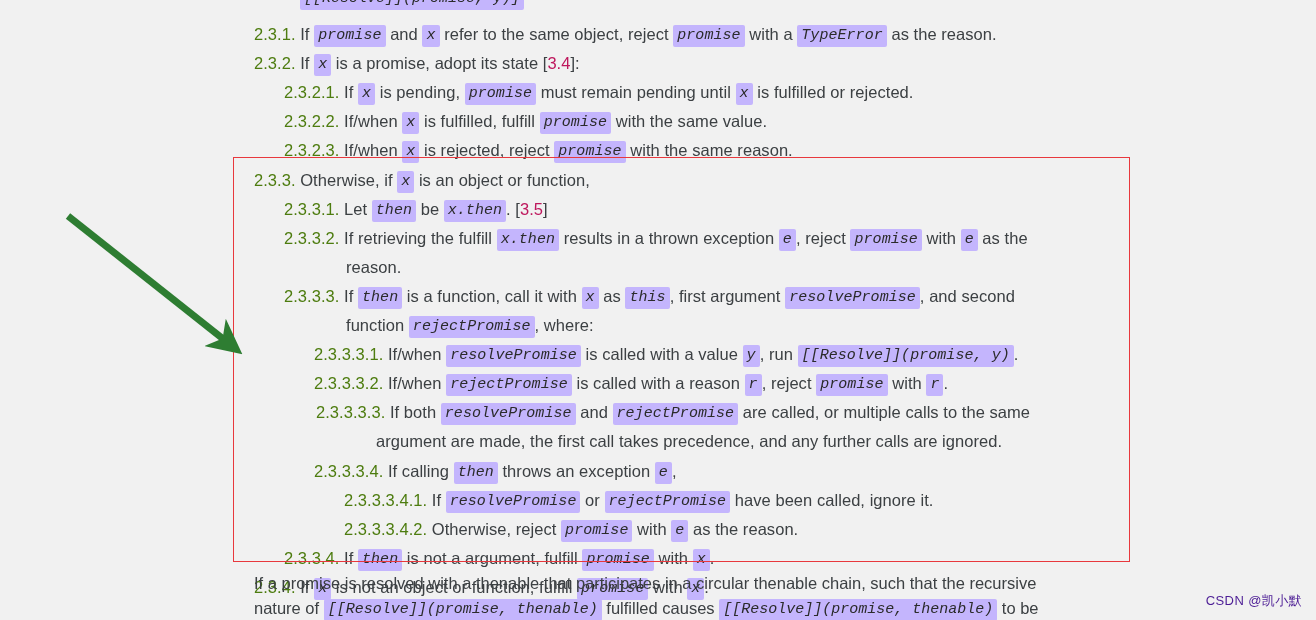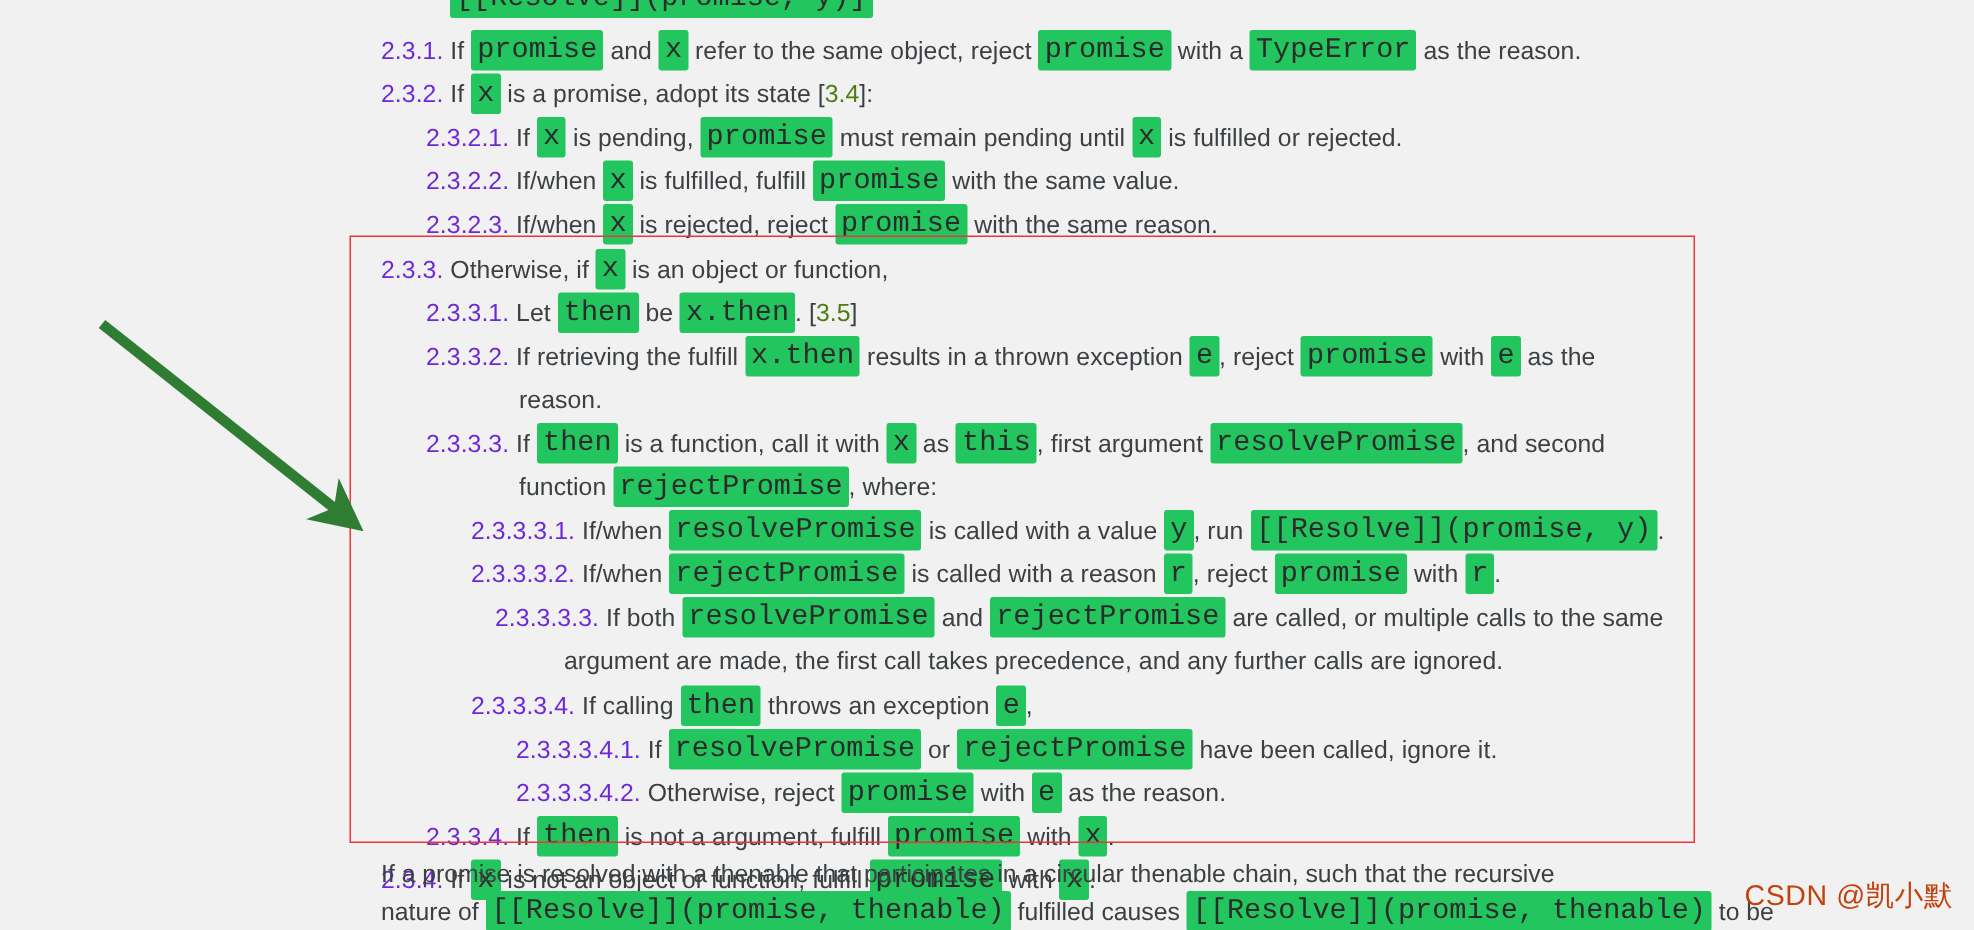--- a/index.html
+++ b/index.html
@@ -34,38 +34,39 @@
   .line {
     position: absolute;
     font-size: 16.5px;
     line-height: 20px;
     color: #3c4043;
     white-space: nowrap;
     letter-spacing: 0.05px;
   }
 
   .line .num {
-    color: #6d28d9;
+    color: #4d7c0f;
   }
 
   
   code, .code {
     font-family: "Liberation Mono", "DejaVu Sans Mono", monospace;
-    font-size: 19px;
-    background: #22c55e;
+    font-size: 15px;
+    background: #c4b5fd;
     color: #2b2b2b;
     padding: 2px 4px 3px 4px;
     border-radius: 2px;
     white-space: pre;
     position: relative;
     top: -1px;
+    font-style: italic;
   }
 
   a.ref {
-    color: #4d7c0f;
+    color: #be185d;
     text-decoration: none;
   }
 
   
   #cut-top {
     position: absolute;
     left: 300px;
     top: -12px;
     font-size: 16.5px;
     color: #3c4043;
@@ -102,22 +103,22 @@
     line-height: 20px;
     color: #3c4043;
     white-space: nowrap;
   }
 
   
   #watermark {
     position: absolute;
     right: 14px;
     bottom: 10px;
-    font-size: 19px;
-    color: #c2410c;
+    font-size: 13px;
+    color: #4c1d95;
     letter-spacing: 0.4px;
     white-space: nowrap;
     font-family: "Liberation Sans", sans-serif;
   }
 </style>
 </head>
 <body>
 
 <div id="page">
 
@@ -132,21 +133,21 @@
       <div class="line" style="left: 284px; top: 111.3px;"><span class="num">2.3.2.2. </span><span>If/when </span><code class="code">x</code><span> is fulfilled, fulfill </span><code class="code">promise</code><span> with the same value.</span></div>
       <div class="line" style="left: 284px; top: 140.4px;"><span class="num">2.3.2.3. </span><span>If/when </span><code class="code">x</code><span> is rejected, reject </span><code class="code">promise</code><span> with the same reason.</span></div>
       <div class="line" style="left: 254px; top: 169.5px;"><span class="num">2.3.3. </span><span>Otherwise, if </span><code class="code">x</code><span> is an object or function,</span></div>
       <div class="line" style="left: 284px; top: 198.6px;"><span class="num">2.3.3.1. </span><span>Let </span><code class="code">then</code><span> be </span><code class="code">x.then</code><span>. [</span><a class="ref" href="#">3.5</a><span>]</span></div>
       <div class="line" style="left: 284px; top: 227.7px;"><span class="num">2.3.3.2. </span><span>If retrieving the fulfill </span><code class="code">x.then</code><span> results in a thrown exception </span><code class="code">e</code><span>, reject </span><code class="code">promise</code><span> with </span><code class="code">e</code><span> as the</span></div>
       <div class="line" style="left: 346px; top: 256.8px;"><span>reason.</span></div>
       <div class="line" style="left: 284px; top: 285.9px;"><span class="num">2.3.3.3. </span><span>If </span><code class="code">then</code><span> is a function, call it with </span><code class="code">x</code><span> as </span><code class="code">this</code><span>, first argument </span><code class="code">resolvePromise</code><span>, and second</span></div>
       <div class="line" style="left: 346px; top: 315px;"><span>function </span><code class="code">rejectPromise</code><span>, where:</span></div>
       <div class="line" style="left: 314px; top: 344.1px;"><span class="num">2.3.3.3.1. </span><span>If/when </span><code class="code">resolvePromise</code><span> is called with a value </span><code class="code">y</code><span>, run </span><code class="code">[[Resolve]](promise, y)</code><span>.</span></div>
       <div class="line" style="left: 314px; top: 373.2px; text-align: right;"><span class="num">2.3.3.3.2. </span><span>If/when </span><code class="code">rejectPromise</code><span> is called with a reason </span><code class="code">r</code><span>, reject </span><code class="code">promise</code><span> with </span><code class="code">r</code><span>.</span></div>
-      <div class="line" style="left: 330px; top: 402.3px;"><span class="num">2.3.3.3.3. </span><span>If both </span><code class="code">resolvePromise</code><span> and </span><code class="code">rejectPromise</code><span> are called, or multiple calls to the same</span></div>
+      <div class="line" style="left: 316px; top: 402.3px;"><span class="num">2.3.3.3.3. </span><span>If both </span><code class="code">resolvePromise</code><span> and </span><code class="code">rejectPromise</code><span> are called, or multiple calls to the same</span></div>
       <div class="line" style="left: 376px; top: 431.4px;"><span>argument are made, the first call takes precedence, and any further calls are ignored.</span></div>
       <div class="line" style="left: 314px; top: 460.5px;"><span class="num">2.3.3.3.4. </span><span>If calling </span><code class="code">then</code><span> throws an exception </span><code class="code">e</code><span>,</span></div>
       <div class="line" style="left: 344px; top: 489.6px;"><span class="num">2.3.3.3.4.1. </span><span>If </span><code class="code">resolvePromise</code><span> or </span><code class="code">rejectPromise</code><span> have been called, ignore it.</span></div>
       <div class="line" style="left: 344px; top: 518.7px;"><span class="num">2.3.3.3.4.2. </span><span>Otherwise, reject </span><code class="code">promise</code><span> with </span><code class="code">e</code><span> as the reason.</span></div>
       <div class="line" style="left: 284px; top: 547.8px;"><span class="num">2.3.3.4. </span><span>If </span><code class="code">then</code><span> is not a argument, fulfill </span><code class="code">promise</code><span> with </span><code class="code">x</code><span>.</span></div>
       <div class="line" style="left: 254px; top: 576.9px;"><span class="num">2.3.4. </span><span>If </span><code class="code">x</code><span> is not an object or function, fulfill </span><code class="code">promise</code><span> with </span><code class="code">x</code><span>.</span></div>
     </div>
 
   <div class="doc" id="trailing-para">
       <div class="para" style="left: 254px; top: 573px;"><span>If a promise is resolved with a thenable that participates in a circular thenable chain, such that the recursive</span></div>

